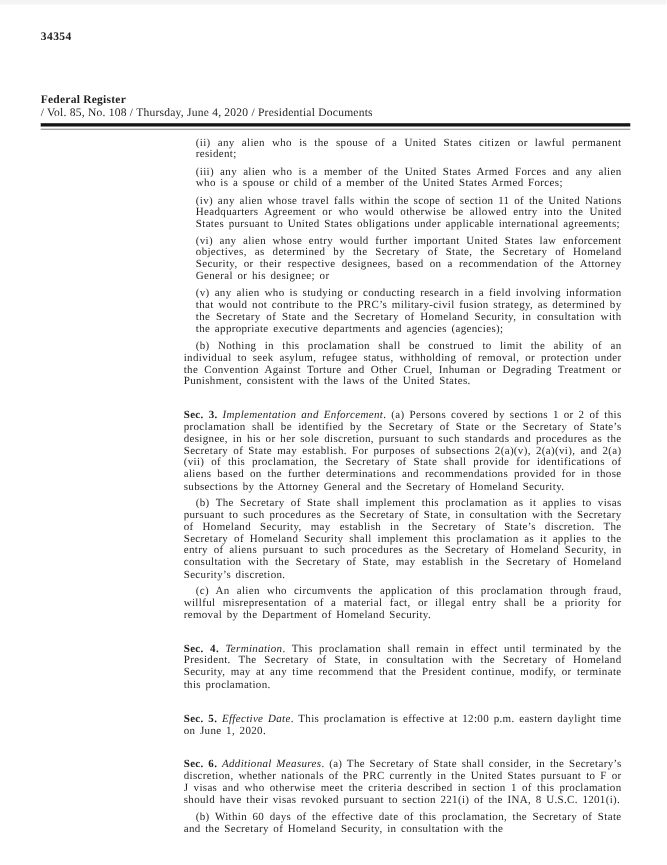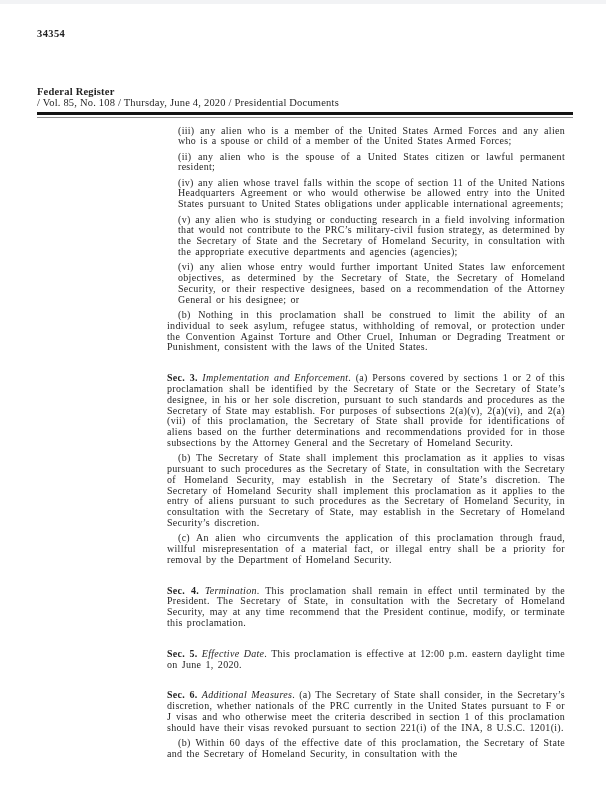--- a/index.html
+++ b/index.html
@@ -78,25 +78,25 @@
 
   <header class="fr-header">
     <span class="page-num">34354</span>
     <span class="pub">Federal Register</span>
     <span class="cite">/ Vol. 85, No. 108 / Thursday, June 4, 2020 / Presidential Documents</span>
   </header>
 
   <div class="header-rule"></div>
 
   <main class="doc-body">
+      <p class="clause"><span>(ii) any alien who is the spouse of a United States citizen or lawful permanent resident;</span></p>
       <p class="clause"><span>(iii) any alien who is a member of the United States Armed Forces and any alien who is a spouse or child of a member of the United States Armed Forces;</span></p>
-      <p class="clause"><span>(ii) any alien who is the spouse of a United States citizen or lawful permanent resident;</span></p>
       <p class="clause"><span>(iv) any alien whose travel falls within the scope of section 11 of the United Nations Headquarters Agreement or who would otherwise be allowed entry into the United States pursuant to United States obligations under applicable international agreements;</span></p>
+      <p class="clause"><span>(vi) any alien whose entry would further important United States law enforcement objectives, as determined by the Secretary of State, the Secretary of Homeland Security, or their respective designees, based on a recommendation of the Attorney General or his designee; or</span></p>
       <p class="clause"><span>(v) any alien who is studying or conducting research in a field involving information that would not contribute to the PRC’s military-civil fusion strategy, as determined by the Secretary of State and the Secretary of Homeland Security, in consultation with the appropriate executive departments and agencies (agencies);</span></p>
-      <p class="clause"><span>(vi) any alien whose entry would further important United States law enforcement objectives, as determined by the Secretary of State, the Secretary of Homeland Security, or their respective designees, based on a recommendation of the Attorney General or his designee; or</span></p>
       <p class="indent-para"><span>(b) Nothing in this proclamation shall be construed to limit the ability of an individual to seek asylum, refugee status, withholding of removal, or protection under the Convention Against Torture and Other Cruel, Inhuman or Degrading Treatment or Punishment, consistent with the laws of the United States.</span></p>
       <p class="section"><span class="bold">Sec. 3. </span><span class="italic">Implementation and Enforcement</span><span>. (a) Persons covered by sections 1 or 2 of this proclamation shall be identified by the Secretary of State or the Secretary of State’s designee, in his or her sole discretion, pursuant to such standards and procedures as the Secretary of State may establish. For purposes of subsections 2(a)(v), 2(a)(vi), and 2(a)(vii) of this proclamation, the Secretary of State shall provide for identifications of aliens based on the further determinations and recommendations provided for in those subsections by the Attorney General and the Secretary of Homeland Security.</span></p>
       <p class="indent-para"><span>(b) The Secretary of State shall implement this proclamation as it applies to visas pursuant to such procedures as the Secretary of State, in consultation with the Secretary of Homeland Security, may establish in the Secretary of State’s discretion. The Secretary of Homeland Security shall implement this proclamation as it applies to the entry of aliens pursuant to such procedures as the Secretary of Homeland Security, in consultation with the Secretary of State, may establish in the Secretary of Homeland Security’s discretion.</span></p>
       <p class="indent-para"><span>(c) An alien who circumvents the application of this proclamation through fraud, willful misrepresentation of a material fact, or illegal entry shall be a priority for removal by the Department of Homeland Security.</span></p>
       <p class="section"><span class="bold">Sec. 4. </span><span class="italic">Termination</span><span>. This proclamation shall remain in effect until terminated by the President. The Secretary of State, in consultation with the Secretary of Homeland Security, may at any time recommend that the President continue, modify, or terminate this proclamation.</span></p>
       <p class="section"><span class="bold">Sec. 5. </span><span class="italic">Effective Date</span><span>. This proclamation is effective at 12:00 p.m. eastern daylight time on June 1, 2020.</span></p>
       <p class="section"><span class="bold">Sec. 6. </span><span class="italic">Additional Measures</span><span>. (a) The Secretary of State shall consider, in the Secretary’s discretion, whether nationals of the PRC currently in the United States pursuant to F or J visas and who otherwise meet the criteria described in section 1 of this proclamation should have their visas revoked pursuant to section 221(i) of the INA, 8 U.S.C. 1201(i).</span></p>
       <p class="indent-para"><span>(b) Within 60 days of the effective date of this proclamation, the Secretary of State and the Secretary of Homeland Security, in consultation with the</span></p>
     </main>
 </div>

